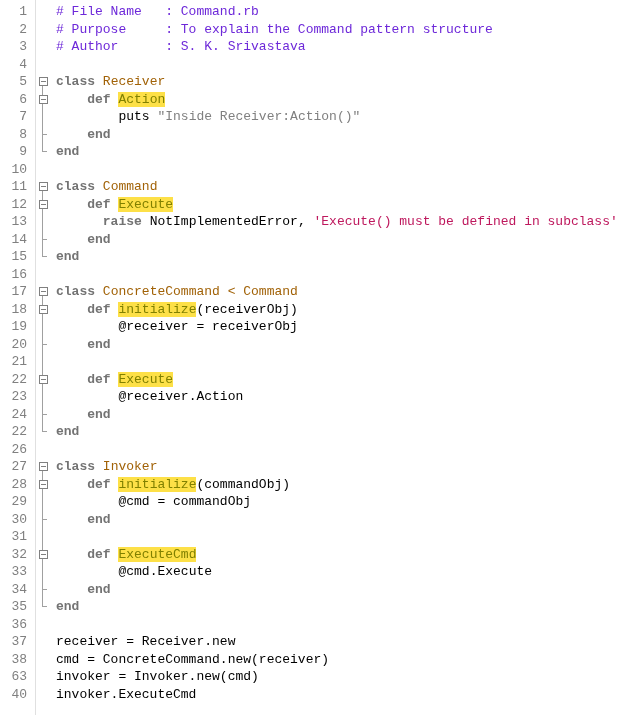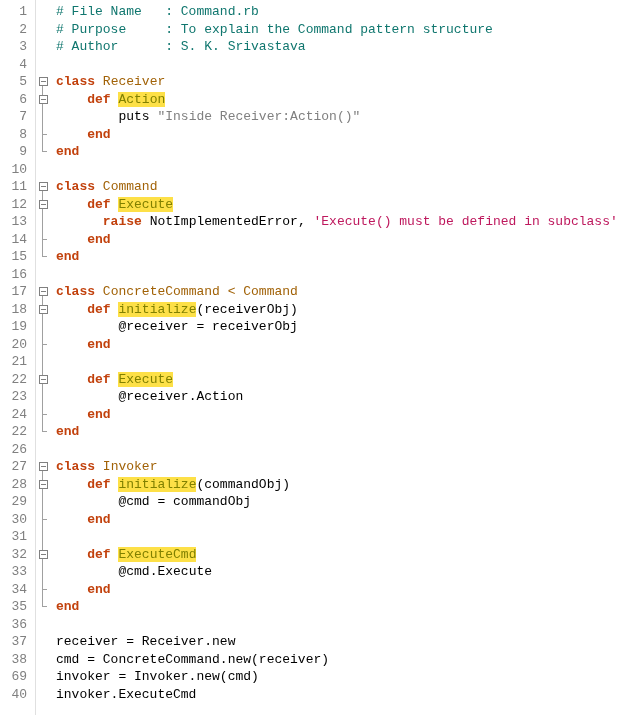--- a/index.html
+++ b/index.html
@@ -62,22 +62,22 @@
     left: 6px; top: 8px;
     width: 5px; height: 1px;
     background: #a0a0a0;
   }
   .code {
     padding: 3px 0 3px 6px;
     white-space: pre;
     flex: 1;
   }
   .code-row { height: 17.5px; line-height: 17.5px; }
-  .c-comment { color: #0f766e; }
-  .c-kw { color: #c2410c; font-weight: bold; }
+  .c-comment { color: #6d28d9; }
+  .c-kw { color: #737373; font-weight: bold; }
   .c-cls { color: #a16207; }
   .c-def { color: #808000; background: #fde047; }
   .c-str { color: #808080; }
   .c-str2 { color: #be185d; }
   .c-id { color: #000000; }
 </style>
 </head>
 <body>
 
 <div class="gutter" id="gutter">
@@ -112,21 +112,21 @@
     <div>29</div>
     <div>30</div>
     <div>31</div>
     <div>32</div>
     <div>33</div>
     <div>34</div>
     <div>35</div>
     <div>36</div>
     <div>37</div>
     <div>38</div>
-    <div>69</div>
+    <div>63</div>
     <div>40</div>
   </div>
 <div class="fold" id="fold">
     <div class="fold-row"></div>
     <div class="fold-row"></div>
     <div class="fold-row"></div>
     <div class="fold-row"></div>
     <div class="fold-row">
       <div class="fold-line start"></div>
       <div class="fold-box"></div>

